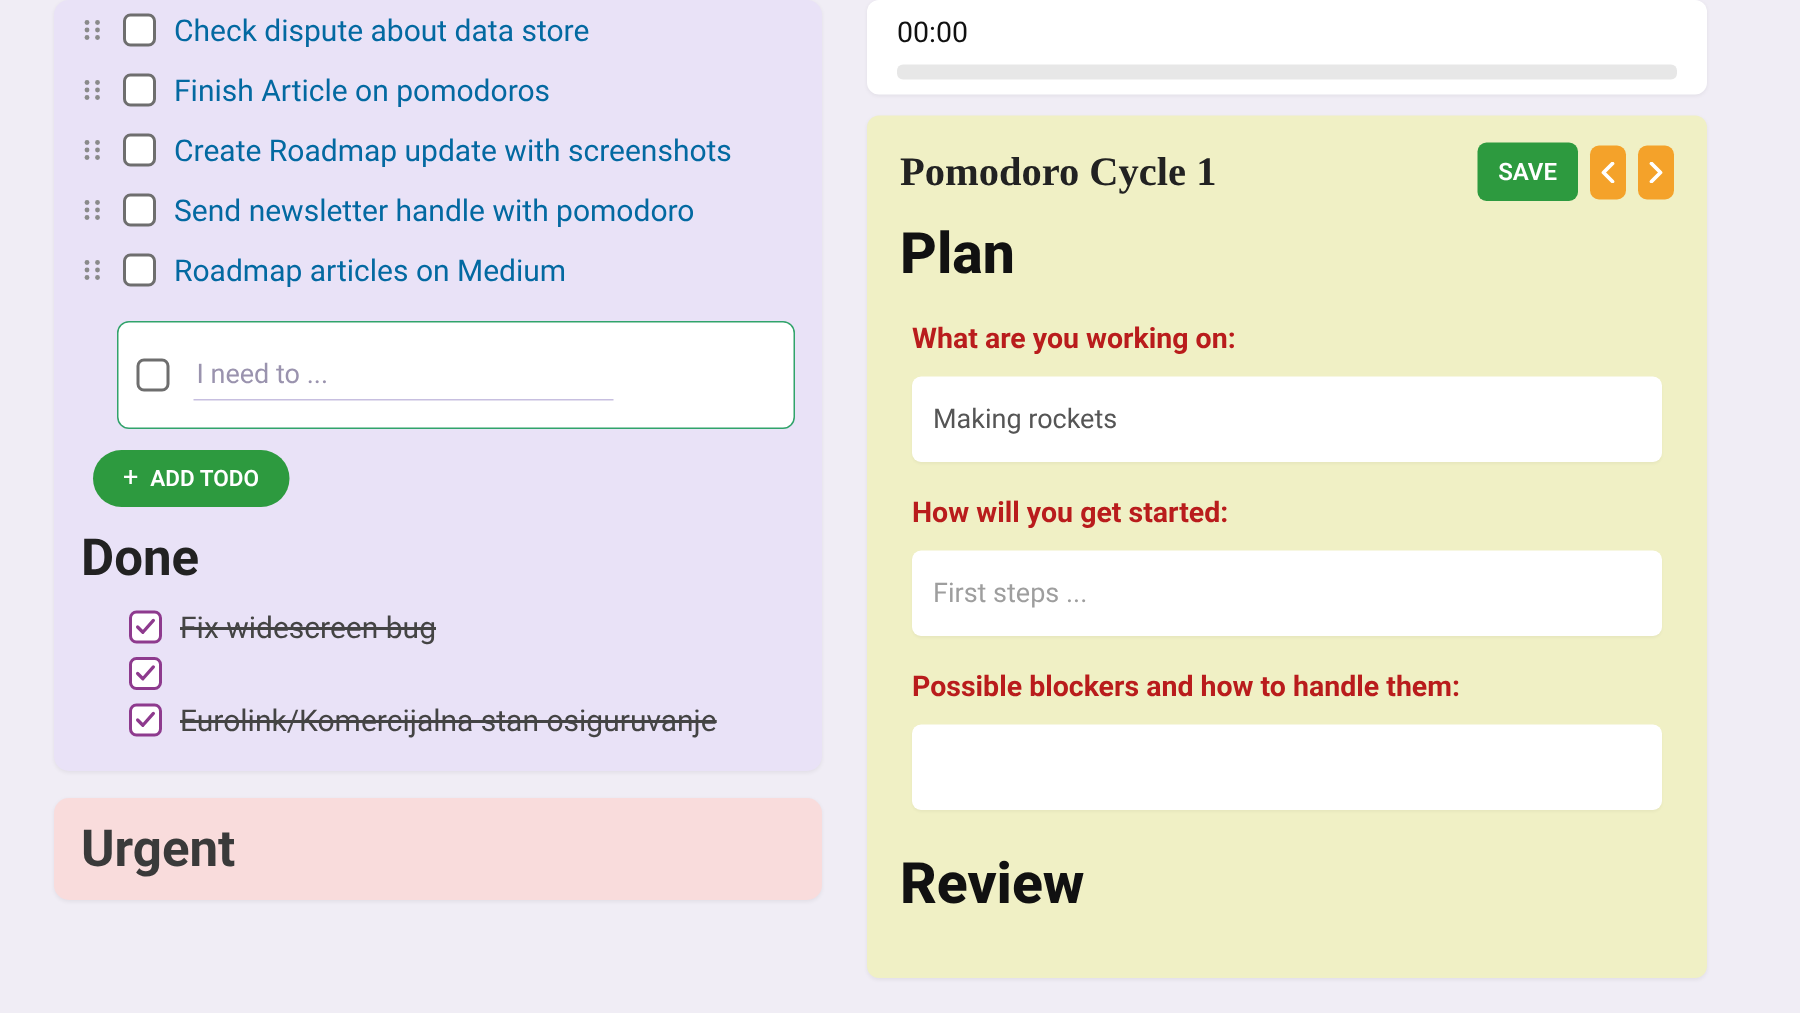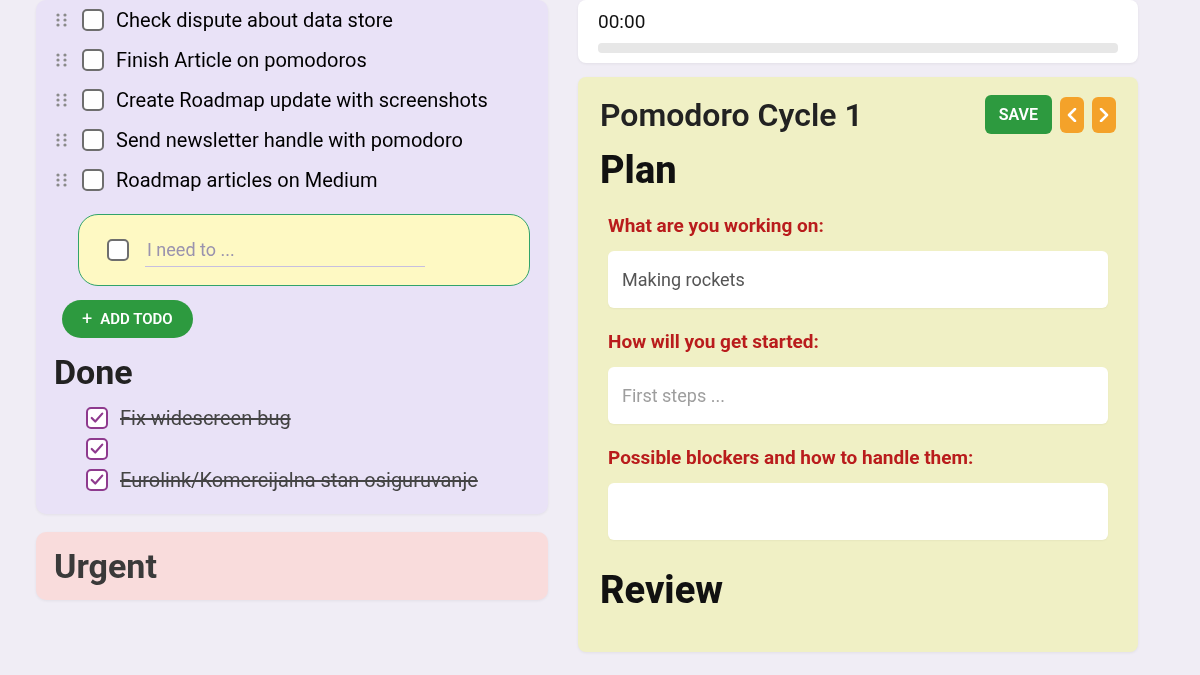--- a/index.html
+++ b/index.html
@@ -10,25 +10,25 @@
 .card { background: #e9e2f7; border-radius: 10px; padding: 0 18px 18px 18px; box-shadow: 0 1px 3px rgba(0,0,0,0.06); }
 .card.pink { background: #f9dcdc; margin-top: 18px; padding: 14px 18px; }
 
 
 .todo-row { display: flex; align-items: center; gap: 12px; padding: 8px 0; }
 .drag-grip { width: 16px; height: 16px; position: relative; color: #8a8a8a; }
 .drag-grip svg { width: 16px; height: 16px; fill: #8a8a8a; }
 .chk { width: 22px; height: 22px; border: 2px solid #6e6e6e; border-radius: 5px; background: #fff; display: inline-flex; align-items: center; justify-content: center; flex-shrink: 0; }
 .chk.done { border-color: #8e3a8e; color: #8e3a8e; }
 .chk.done svg { width: 14px; height: 14px; }
-.todo-label { font-size: 20px; color: #000000; }
+.todo-label { font-size: 20px; color: #0369a1; }
 .todo-label.done { text-decoration: line-through; color: #444; }
 
 
-.add-box { border: 1px solid #31a36b; border-radius: 20px; margin: 14px 0 14px 24px; padding: 18px 28px; background: #fef9c3; }
+.add-box { border: 1px solid #31a36b; border-radius: 8px; margin: 14px 0 14px 24px; padding: 18px 12px; background: #ffffff; }
 .add-box-row { display:flex; align-items:center; gap:16px; }
 .add-input { border: none; border-bottom: 1px solid #c7bfe0; background: transparent; font-size: 18px; padding: 6px 2px; width: 280px; color:#333; outline:none; }
 .add-input::placeholder { color:#9a93ae; }
 .add-btns { margin-top: 18px; margin-left: 38px; display:flex; gap:10px; }
 .btn-green { background:#2d9a3f; color:#fff; border:none; border-radius:6px; padding:10px 20px; font-size:15px; font-weight:600; letter-spacing:.3px; cursor:pointer; }
 .btn-outline-green { background:transparent; color:#2d9a3f; border:1px solid #2d9a3f; border-radius:6px; padding:10px 20px; font-size:15px; font-weight:600; letter-spacing:.3px; cursor:pointer; }
 
 .add-todo-pill { background:#2d9a3f; color:#fff; border:none; border-radius:22px; padding:10px 20px; font-size:15px; font-weight:600; display:inline-flex; align-items:center; gap:8px; cursor:pointer; margin-left:8px; }
 .plus { font-size:18px; line-height:1; font-weight:400; }
 
@@ -38,21 +38,21 @@
 .urgent-h { font-size:34px; font-weight:700; color:#3a3a3a; }
 
 
 .timer-card { background:#fff; border-radius:8px; padding:10px 20px; box-shadow:0 1px 3px rgba(0,0,0,0.06); }
 .timer-time { font-size:19px; color:#111; }
 .prog { background:#e7e7e7; border-radius:4px; height:10px; margin-top:10px; }
 .next { font-size:19px; color:#222; margin-top:34px; }
 
 .cycle-card { background:#f0f0c5; border-radius:8px; margin-top:14px; padding:18px 22px 40px 22px; box-shadow:0 1px 3px rgba(0,0,0,0.06); }
 .cycle-head { display:flex; justify-content:space-between; align-items:center; }
-.cycle-title { font-size:32px; font-weight:600; color:#222; }
+.cycle-title { font-size:27px; font-weight:600; color:#222;font-family:Liberation Serif, serif; }
 .cycle-actions { display:flex; gap:8px; align-items:center; }
 .btn-save { background:#2d9a3f; color:#fff; border:none; border-radius:6px; padding:10px 14px; font-size:16px; font-weight:600; cursor:pointer; }
 .nav-chip { background:#f4a22a; color:#fff; width:24px; height:36px; border:none; border-radius:6px; display:flex; align-items:center; justify-content:center; cursor:pointer; }
 .nav-chip svg{width:10px;height:14px;}
 
 .plan-h { font-size:38px; font-weight:800; color:#111; margin-top:14px; }
 .q-label { font-size:19px; font-weight:700; color:#b91c1c; margin-top:22px; margin-left:8px; }
 .q-input { display:block; width: calc(100% - 16px); margin:14px 0 0 8px; background:#fff; border:none; border-radius:6px; padding:18px 14px; font-size:18px; color:#555; outline:none; box-shadow:0 1px 2px rgba(0,0,0,.04); }
 .q-input::placeholder{ color:#9e9e9e; }
 

